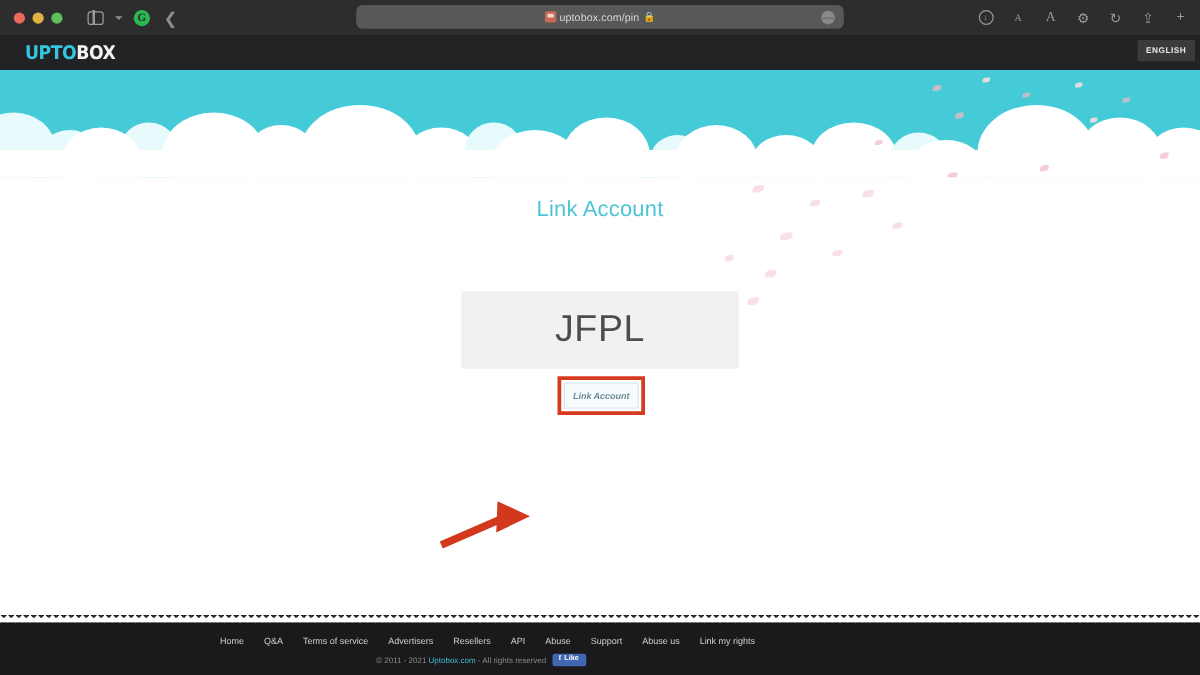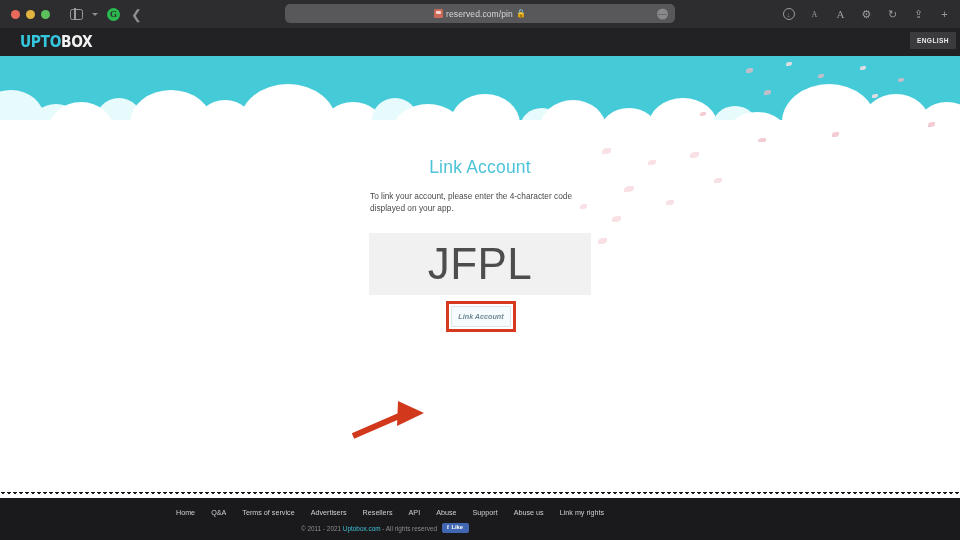--- a/index.html
+++ b/index.html
@@ -132,21 +132,21 @@
     position: absolute; top: 49px; left: 370px; width: 230px;
     color: #4a4a4a; font-size: 8.3px; line-height: 1.42;
   }
   .code-box {
     position: absolute; top: 91px; left: 369px;
     width: 222px; height: 62px;
     background: #f1f1f1;
     display: flex; align-items: center; justify-content: center;
   }
   .code-text {
-    color: #4d4d4d; font-size: 44px; font-weight: 400;
+    color: #4d4d4d; font-size: 30px; font-weight: 400;
     letter-spacing: .5px;
     font-family: "Liberation Sans", sans-serif;
   }
   .link-btn {
     position: absolute; top: 164px; left: 451px;
     width: 60px; height: 21px;
     background: #f6fbfd; border: 1px solid #d9e7ec;
     color: #6e8a93; font-size: 7.2px; font-style: italic; font-weight: 600;
     display: flex; align-items: center; justify-content: center;
     border-radius: 1px;
@@ -204,21 +204,21 @@
     </div>
     <div class="chrome-left">
       <div class="sidebar-ico"></div>
       <div class="chev-dn"></div>
       <div class="shield-g">G</div>
       <div class="back-chev">❮</div>
     </div>
 
     <div class="urlbar">
       <div class="url-fav"></div>
-      <span class="url-text">reserved.com/pin</span>
+      <span class="url-text">uptobox.com/pin</span>
       <span class="url-lock">🔒</span>
       <div class="url-reload">—</div>
     </div>
 
     <div class="chrome-right">
       <span class="cr-ico">
           <span class="ring">↓</span>
         </span>
       <span class="cr-ico aa-s">A</span>
       <span class="cr-ico aa-l">A</span>
@@ -276,21 +276,20 @@
     <div class="petal-b" style="left:624px; top:44px; width:10px; height:6px;"></div>
     <div class="petal-b" style="left:648px; top:18px; width:8px; height:5px;"></div>
     <div class="petal-b" style="left:612px; top:74px; width:9px; height:6px;"></div>
     <div class="petal-b" style="left:690px; top:10px; width:9px; height:6px;"></div>
     <div class="petal-b" style="left:714px; top:36px; width:8px; height:5px;"></div>
     <div class="petal-b" style="left:580px; top:62px; width:7px; height:5px;"></div>
     <div class="petal-b" style="left:666px; top:58px; width:8px; height:5px;"></div>
     <div class="petal-b" style="left:598px; top:96px; width:9px; height:6px;"></div>
 
     <div class="title">Link Account</div>
-    <div class="instr">To link your account, please enter the 4-character code displayed on your app.</div>
 
     <div class="code-box">
       <span class="code-text">JFPL</span>
     </div>
 
     <div class="link-btn">Link Account</div>
     <div class="annot-box"></div>
 
     <svg class="arrow" width="78" height="40">
       <line x1="3" y1="35" x2="56" y2="12" stroke="#d2391c" stroke-width="6"></line>

